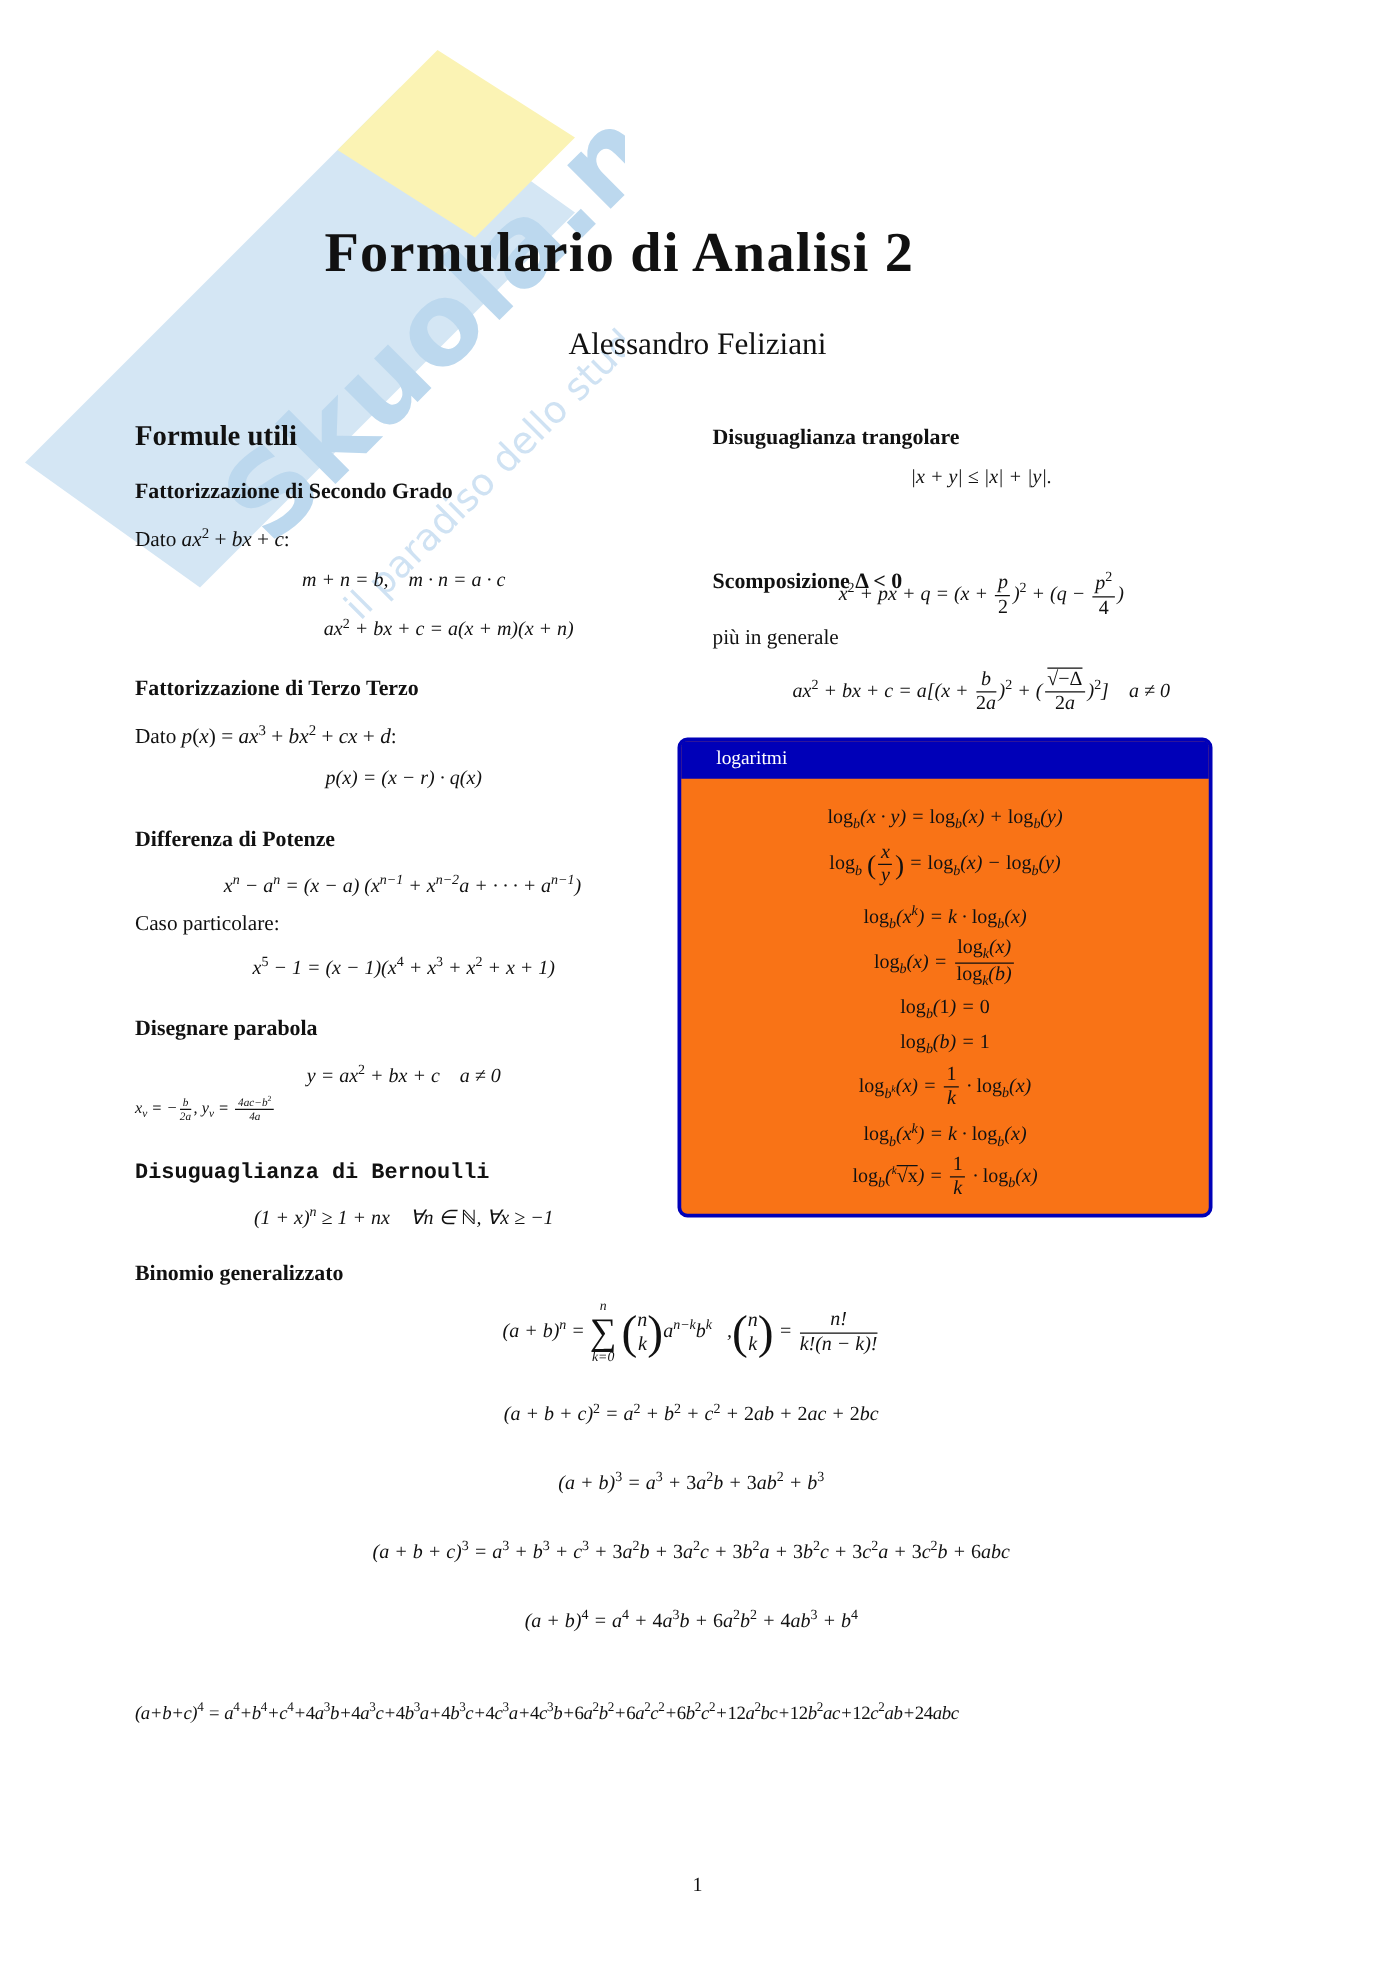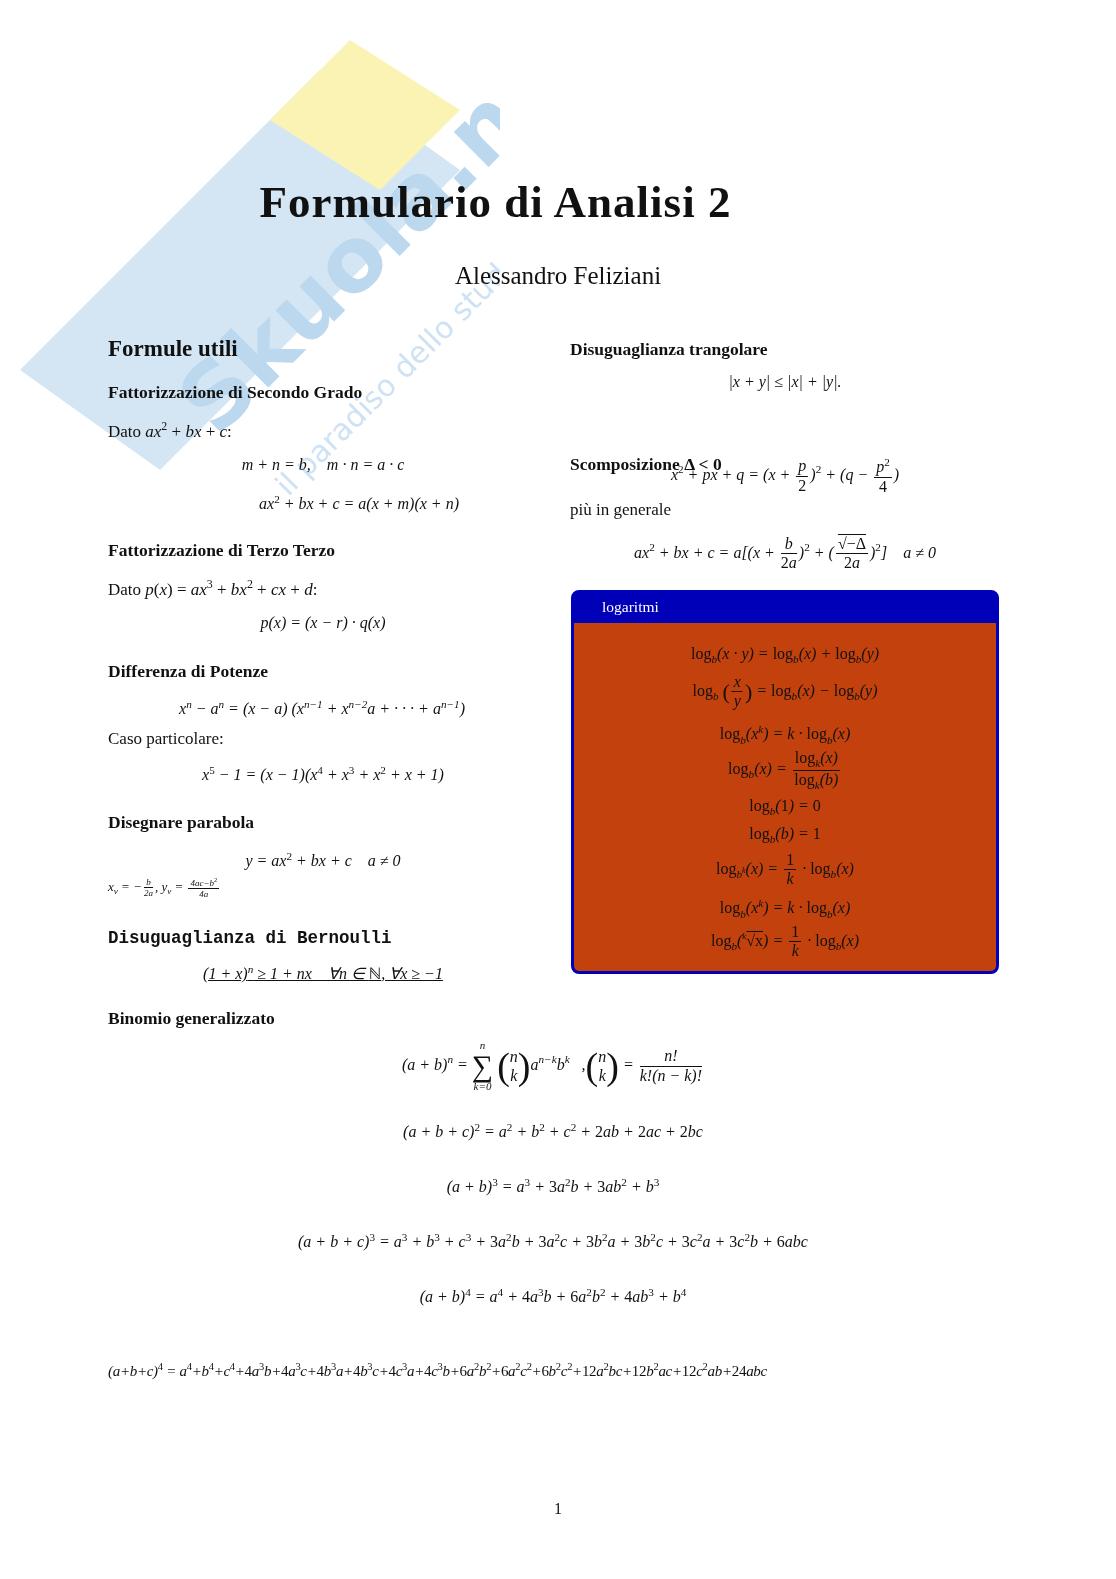--- a/index.html
+++ b/index.html
@@ -34,22 +34,22 @@
     position: absolute; font-family: "Liberation Serif", serif; font-style: italic; font-size: 16px;
     white-space: nowrap; text-align: center;
   }
   .math.center { transform: translateX(-50%); }
   .up { font-style: normal; }
   sup, sub { font-size: 70%; }
   .frac { display: inline-flex; flex-direction: column; vertical-align: middle; text-align: center; margin: 0 2px; }
   .frac > span:first-child { border-bottom: 1px solid #111; padding: 0 2px; }
   .frac > span { line-height: 1.15; }
   .box {
-    position: absolute; left: 571px; top: 590px; width: 428px; height: 384px;
-    border: 3px solid #0000b8; border-radius: 8px; background: #c2410c; box-sizing: border-box;
+    position: absolute; left: 542px; top: 590px; width: 428px; height: 384px;
+    border: 3px solid #0000b8; border-radius: 8px; background: #f97316; box-sizing: border-box;
   }
   .box-head {
     position: absolute; left: 0; top: 0; right: 0; height: 30px;
     background: #0000b8; color: #fff;
     font-family: "Liberation Serif", serif; font-size: 15.5px;
     padding-left: 28px; line-height: 28px; border-radius: 4px 4px 0 0;
   }
   .box .math { left: 50%; transform: translateX(-50%); }
   .page-num {
     position: absolute; left: 0; width: 1116px; top: 1500px; text-align: center;
@@ -94,21 +94,21 @@
 <div class="math center" style="left:323px;top:850px;">y = ax<sup class="up">2</sup> + bx + c &nbsp;&nbsp; a ≠ 0</div>
 <div class="math" style="left:108px;top:876px;font-size:13px;">x<sub>v</sub> = −<span class="frac" style="font-size:9px;">
       <span>b</span>
       <span>2a</span>
     </span>, y<sub>v</sub> = <span class="frac" style="font-size:9px;">
       <span>4ac−b<sup class="up">2</sup></span>
       <span>4a</span>
     </span></div>
 
 <div class="h-sub" style="left:108px;top:928px;font-family:Liberation Mono, monospace;">Disuguaglianza di Bernoulli</div>
-<div class="math center" style="left:323px;top:962px;text-decoration:underline;">(1 + x)<sup>n</sup> ≥ 1 + nx &nbsp;&nbsp; ∀n ∈ <span class="up">ℕ</span>, ∀x ≥ −1</div>
+<div class="math center" style="left:323px;top:962px;">(1 + x)<sup>n</sup> ≥ 1 + nx &nbsp;&nbsp; ∀n ∈ <span class="up">ℕ</span>, ∀x ≥ −1</div>
 
 <div class="h-sub" style="left:570px;top:339px;">Disuguaglianza trangolare</div>
 <div class="math center" style="left:785px;top:373px;">|x + y| ≤ |x| + |y|.</div>
 
 <div class="h-sub" style="left:570px;top:421px;margin-top:33px;">Scomposizione Δ &lt; 0</div>
 <div class="math center" style="left:785px;top:456px;">x<sup class="up">2</sup> + px + q = (x + <span class="frac">
       <span>p</span>
       <span class="up">2</span>
     </span>)<sup class="up">2</sup> + (q − <span class="frac">
       <span>p<sup class="up">2</sup></span>

